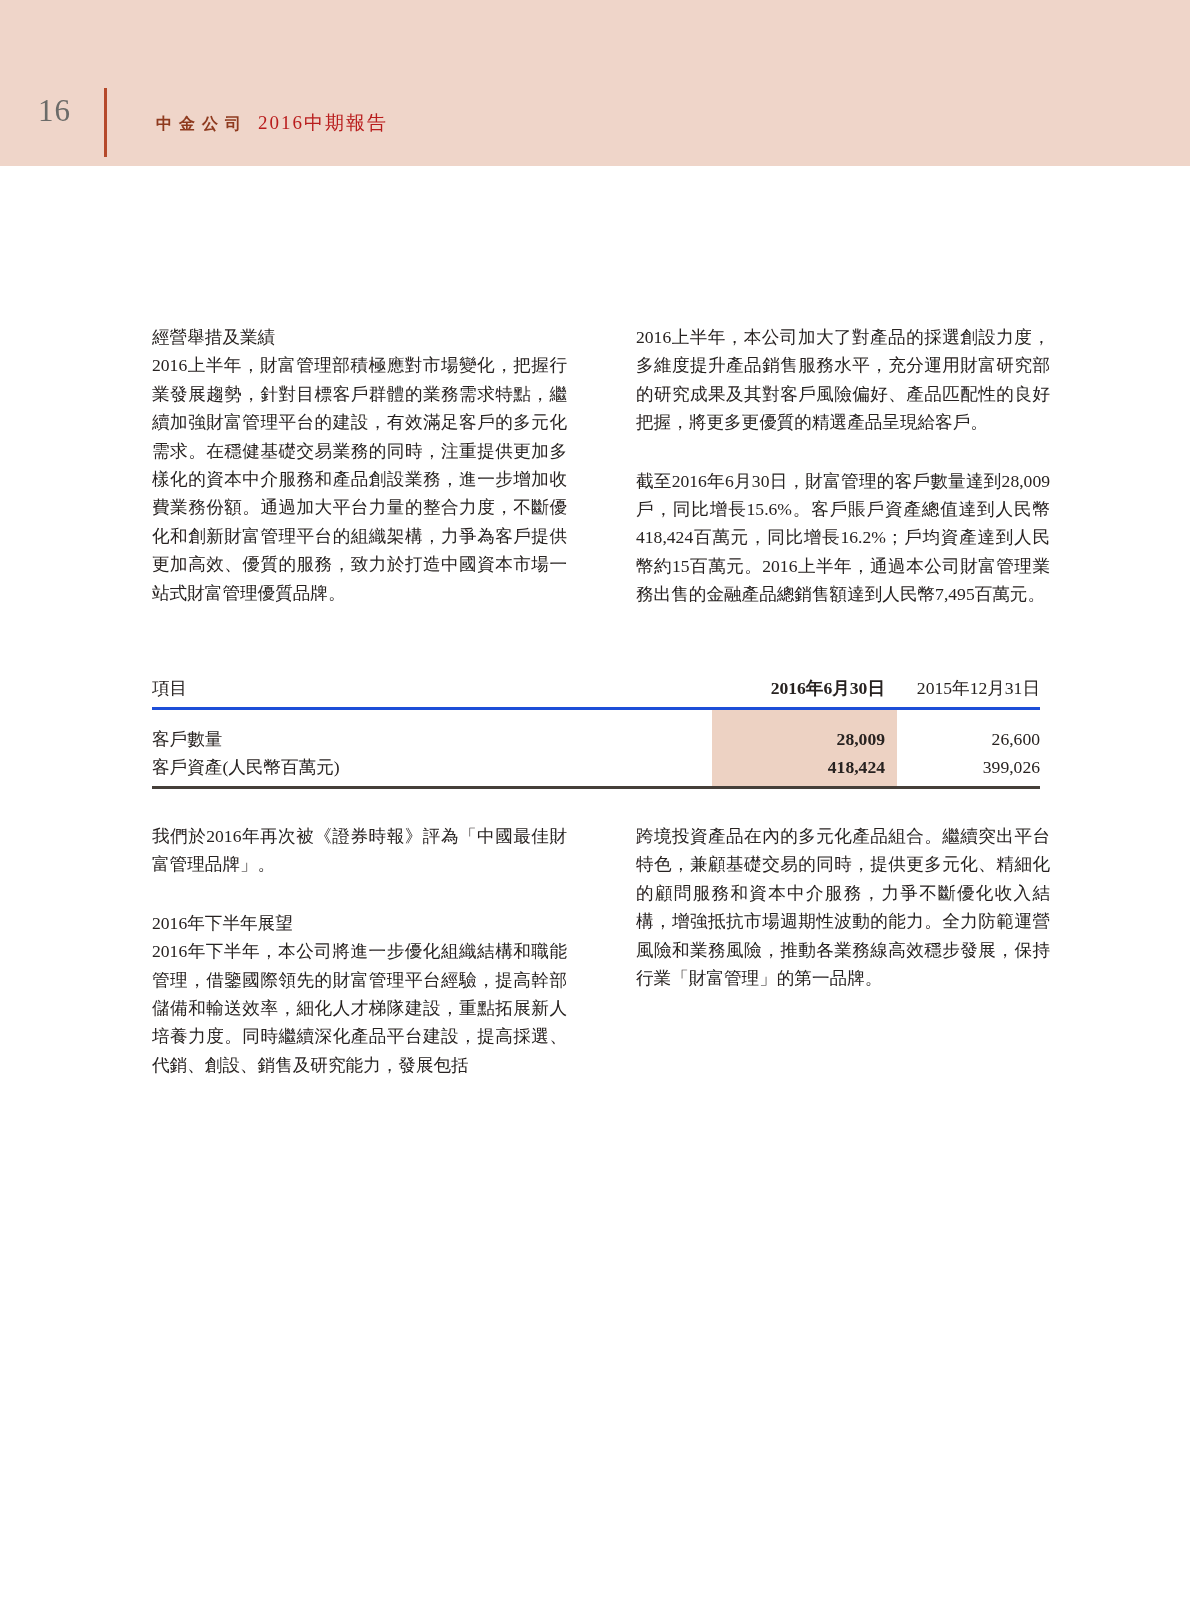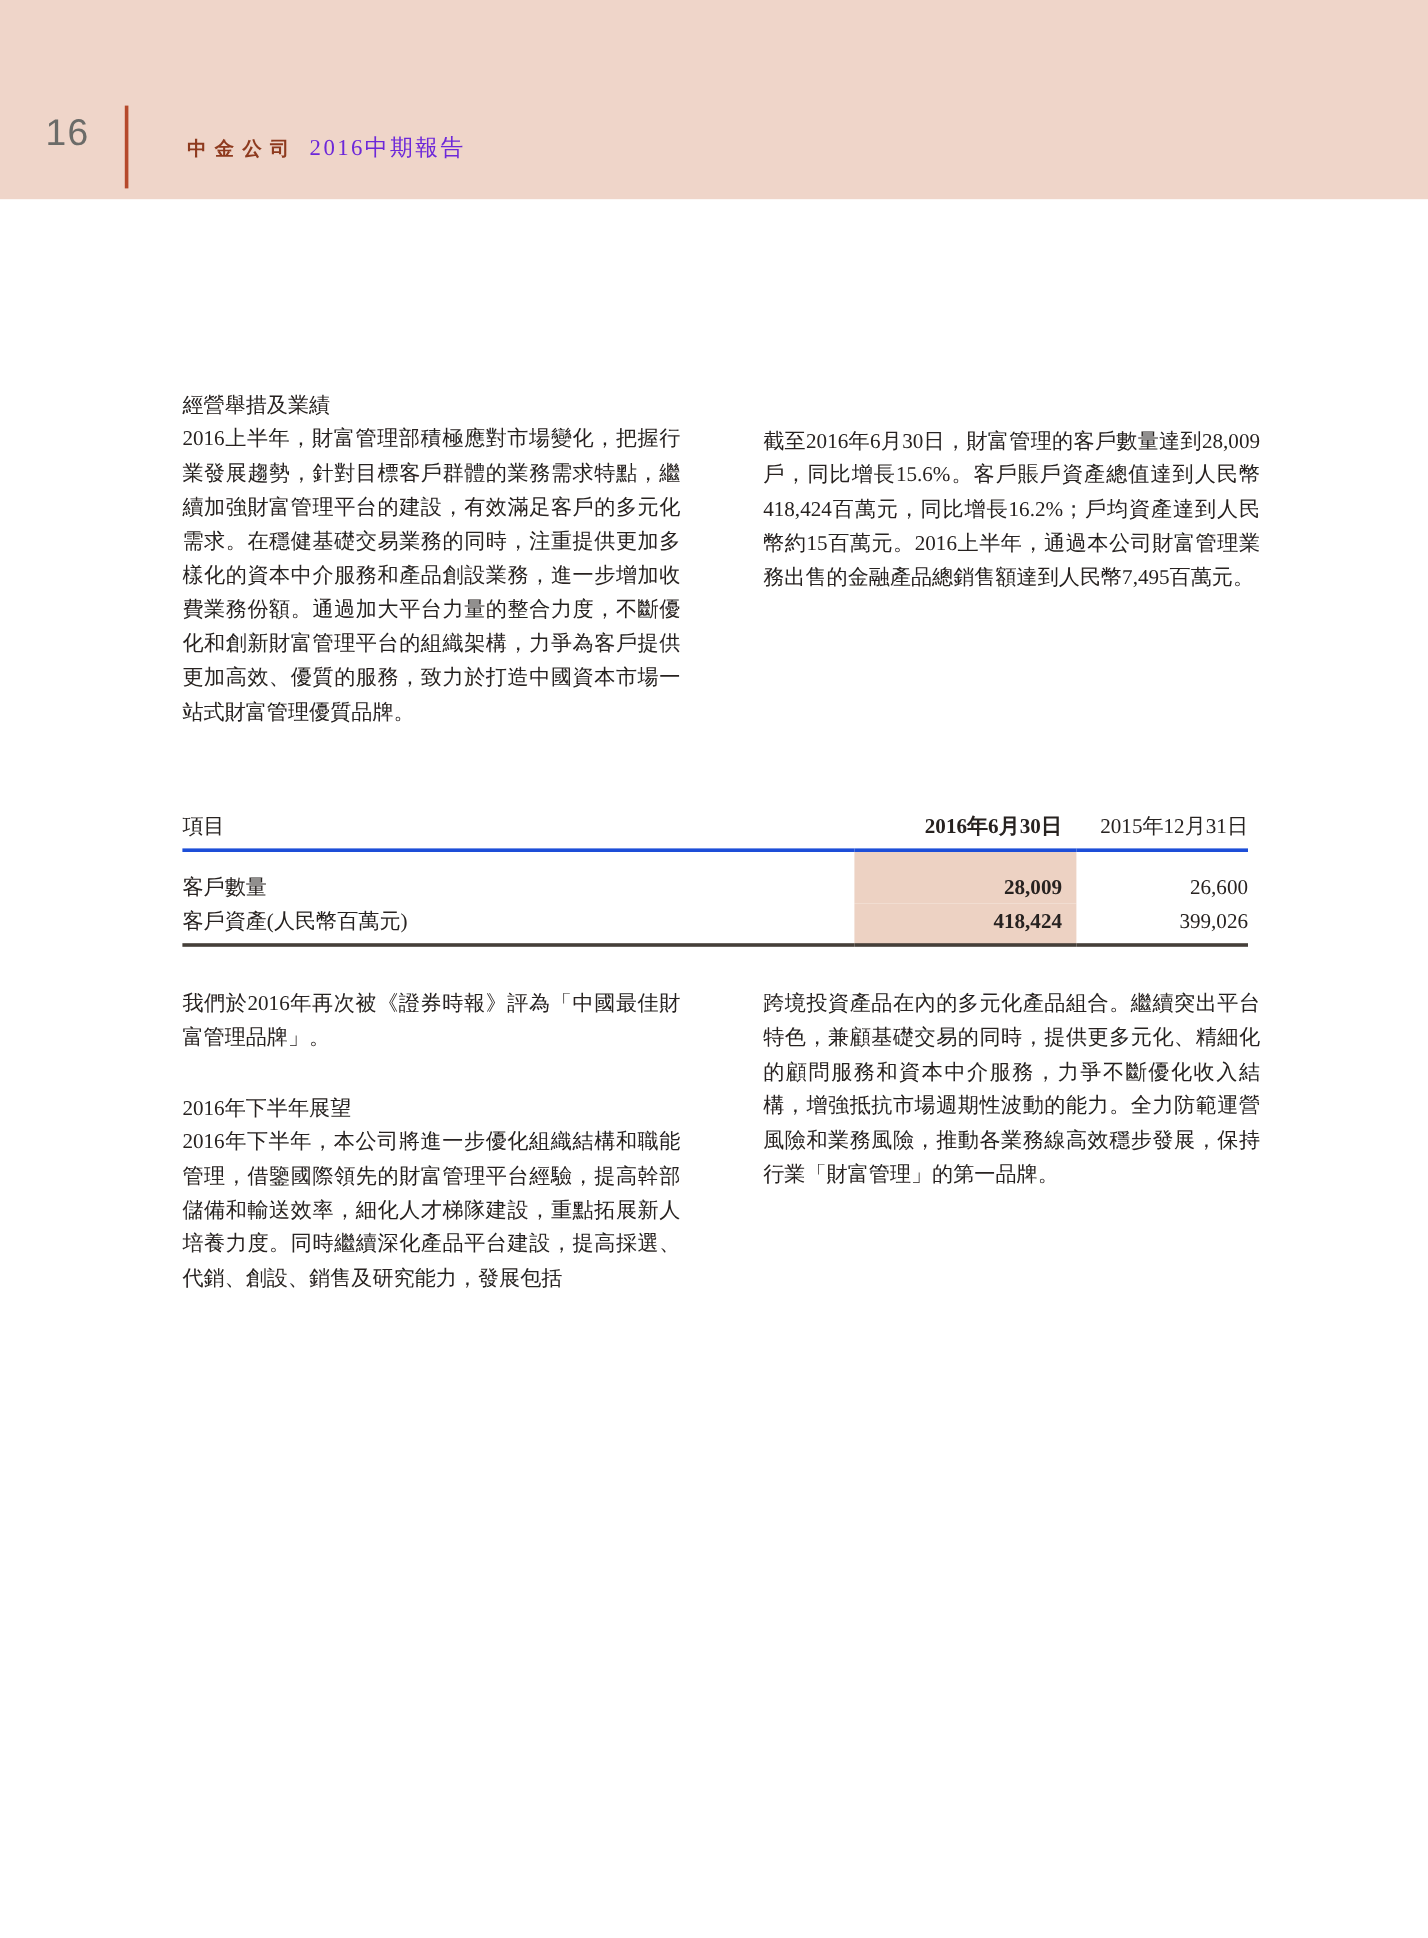--- a/index.html
+++ b/index.html
@@ -12,35 +12,35 @@
     color:#272220;
     overflow:hidden;
   }
   
   .band {
     position:absolute; top:0; left:0; width:1190px; height:166px;
     background:#efd5c9;
   }
   .page-num {
     position:absolute; left:38px; top:93px;
-    font-family:Liberation Sans, sans-serif;
+    font-family:Liberation Serif, serif;
     font-size:31px; color:#6b6b68; letter-spacing:1px;
   }
   .v-rule {
     position:absolute; left:104px; top:88px; width:3px; height:69px;
     background:#b5492b;
   }
   .band-titles {
     position:absolute; left:156px; top:110px; white-space:nowrap;
   }
   .company {
     font-size:16px; font-weight:bold; color:#8e3a1e; letter-spacing:7px;
   }
   .report-title {
-    font-size:19px; color:#6d28d9; letter-spacing:2px; margin-left:6px;
+    font-size:19px; color:#b91c1c; letter-spacing:2px; margin-left:6px;
   }
   
   .tblock {
     position:absolute;
     font-size:17.6px; line-height:28.4px;
     text-align:justify; text-justify:inter-character;
     text-align-last:left;
   }
   .tblock p { margin:0; }
   .gap { height:30px; }
@@ -83,20 +83,21 @@
       <span class="report-title">2016中期報告</span>
     </div>
   </div>
 
   <div class="tblock col-left top-row">
     <p>經營舉措及業績</p>
     <p>2016上半年，財富管理部積極應對市場變化，把握行業發展趨勢，針對目標客戶群體的業務需求特點，繼續加強財富管理平台的建設，有效滿足客戶的多元化需求。在穩健基礎交易業務的同時，注重提供更加多樣化的資本中介服務和產品創設業務，進一步增加收費業務份額。通過加大平台力量的整合力度，不斷優化和創新財富管理平台的組織架構，力爭為客戶提供更加高效、優質的服務，致力於打造中國資本市場一站式財富管理優質品牌。</p>
   </div>
 
   <div class="tblock col-right top-row">
+    <p>2016上半年，本公司加大了對產品的採選創設力度，多維度提升產品銷售服務水平，充分運用財富研究部的研究成果及其對客戶風險偏好、產品匹配性的良好把握，將更多更優質的精選產品呈現給客戶。</p>
     <div class="gap"></div>
     <p>截至2016年6月30日，財富管理的客戶數量達到28,009戶，同比增長15.6%。客戶賬戶資產總值達到人民幣418,424百萬元，同比增長16.2%；戶均資產達到人民幣約15百萬元。2016上半年，通過本公司財富管理業務出售的金融產品總銷售額達到人民幣7,495百萬元。</p>
   </div>
 
   <table class="stats">
     <colgroup>
       <col style="width:560px">
         <col style="width:185px">
         <col style="width:143px">
     </colgroup>

